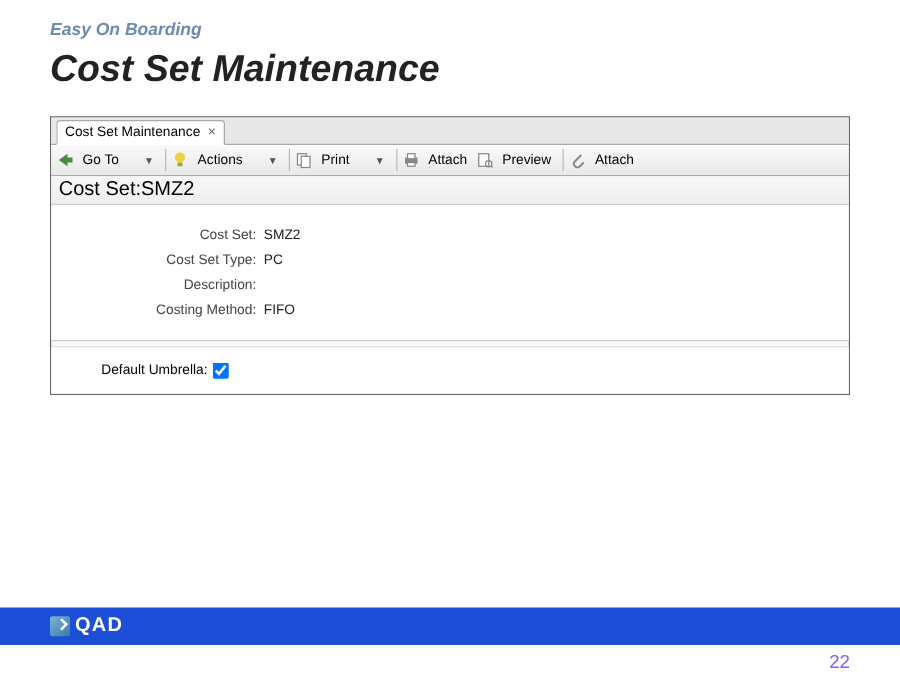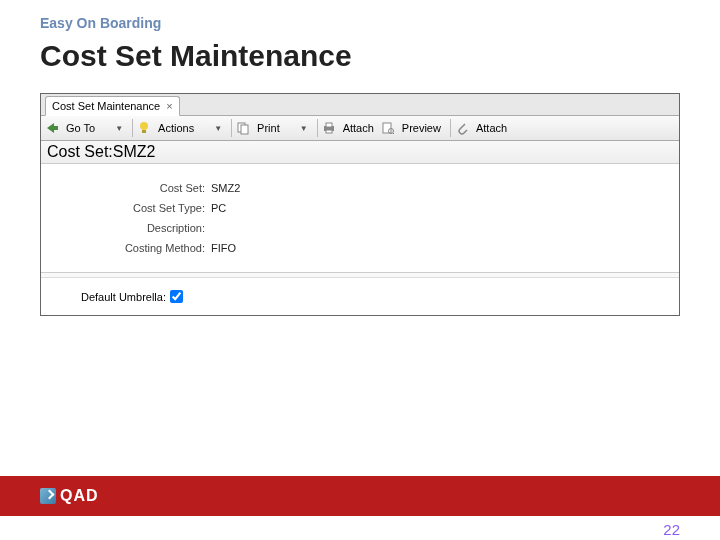--- a/index.html
+++ b/index.html
@@ -1,38 +1,38 @@
 <!DOCTYPE html>
 <html><head>
   <meta charset="utf-8">
   <style>
     * { margin: 0; padding: 0; box-sizing: border-box; }
     body { width: 720px; height: 540px; background: #fff; font-family: Arial, sans-serif; position: relative; }
-    .slide-header { padding: 15px 40px 0 40px; }
+    .slide-header { padding: 15px 40px 0 40px; font-style: italic; }
     .breadcrumb { color: #6b8ab5; font-size: 14px; font-weight: bold; margin-bottom: 8px; }
     .title { color: #222; font-size: 30px; font-weight: bold; margin-bottom: 20px; }
     .app-window { margin: 0 40px; border: 1px solid #666; background: #f9f9f9; }
     .tab-bar { display: flex; background: #e8e8e8; border-bottom: 1px solid #aaa; padding: 2px 4px 0 4px; }
     .tab { display: flex; align-items: center; background: #fff; border: 1px solid #aaa; border-bottom: 1px solid #fff; border-radius: 3px 3px 0 0; padding: 3px 6px; font-size: 11px; margin-bottom: -1px; }
     .tab-close { margin-left: 6px; color: #666; font-size: 11px; cursor: pointer; }
     .toolbar { display: flex; align-items: center; background: linear-gradient(#fafafa, #e8e8e8); border-bottom: 1px solid #aaa; padding: 3px 4px; font-size: 11px; gap: 2px; }
     .tb-btn { display: flex; align-items: center; gap: 19px; padding: 2px 5px; cursor: pointer; border-radius: 2px; }
     .tb-icon { width: 14px; height: 14px; display: inline-block; }
     .tb-sep { width: 1px; height: 18px; background: #bbb; margin: 0 2px; }
     .dd { font-size: 8px; color: #555; margin-left: 1px; }
     .breadcrumb-row { background: linear-gradient(#f8f8f8, #eee); border-bottom: 1px solid #ccc; padding: 2px 6px; font-size: 16px; }
     .form-area { background: #fff; padding: 18px 40px 10px 40px; border-bottom: 1px solid #ccc; }
     .form-row { display: flex; align-items: center; margin-bottom: 8px; font-size: 11px; }
     .form-label { width: 130px; text-align: right; padding-right: 6px; color: #444; }
     .form-val { color: #222; }
     .divider { height: 1px; background: #ddd; margin: 4px 0 0 0; }
     .checkbox-area { background: #fff; padding: 12px 40px; }
-    .check-row { display: flex; align-items: center; font-size: 11px; }
+    .check-row { display: flex; font-size: 11px; }
     .check-row input { margin-left: 4px; }
-    .footer-bar { position: absolute; bottom: 24px; left: 0; right: 0; height: 40px; background: #b91c1c; display: flex; padding: 0 40px; }
+    .footer-bar { position: absolute; bottom: 24px; left: 0; right: 0; height: 30px; background: #1d4ed8; display: flex; padding: 0 40px; }
     .logo { display: flex; align-items: center; gap: 4px; }
     .logo-sq { width: 16px; height: 16px; background: linear-gradient(135deg, #7ab5d6, #3a7aa5); border-radius: 2px; position: relative; }
     .logo-sq::after { content: ''; position: absolute; top: 3px; right: 3px; width: 5px; height: 5px; border-top: 2px solid #fff; border-right: 2px solid #fff; transform: rotate(45deg); }
     .logo-text { color: #fff; font-weight: bold; font-size: 16px; letter-spacing: 1px; }
     .page-num { position: absolute; bottom: 2px; right: 40px; font-size: 15px; color: #8b5cf6; }
   </style>
 </head>
 <body>
 
 <div class="slide-header">

